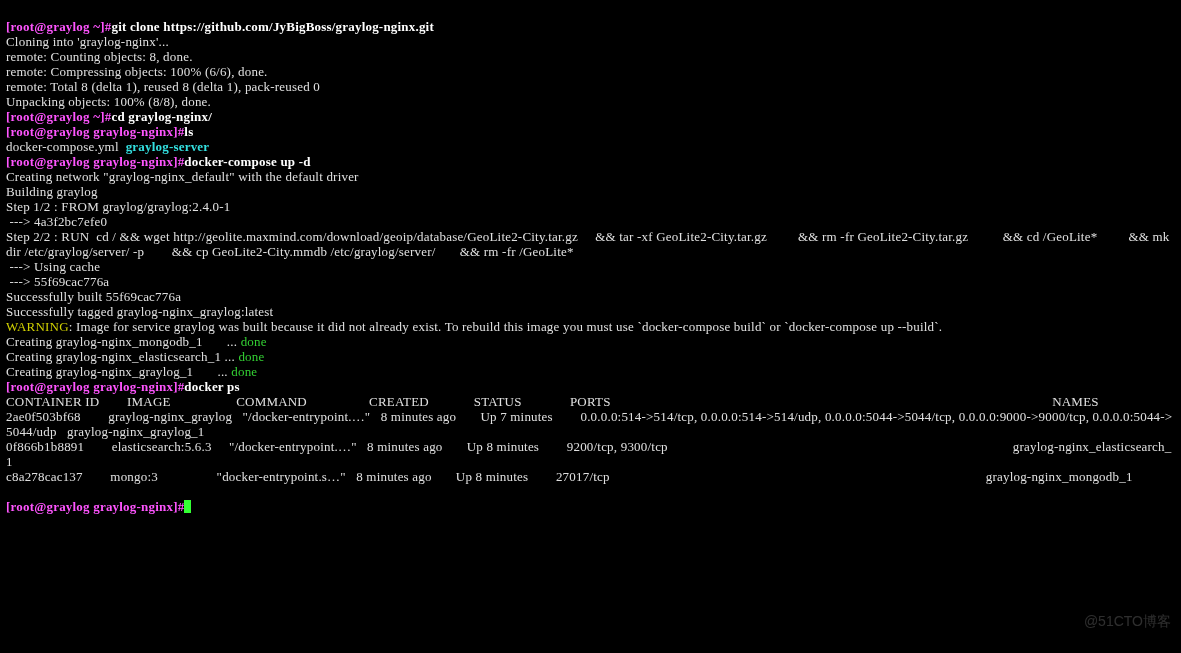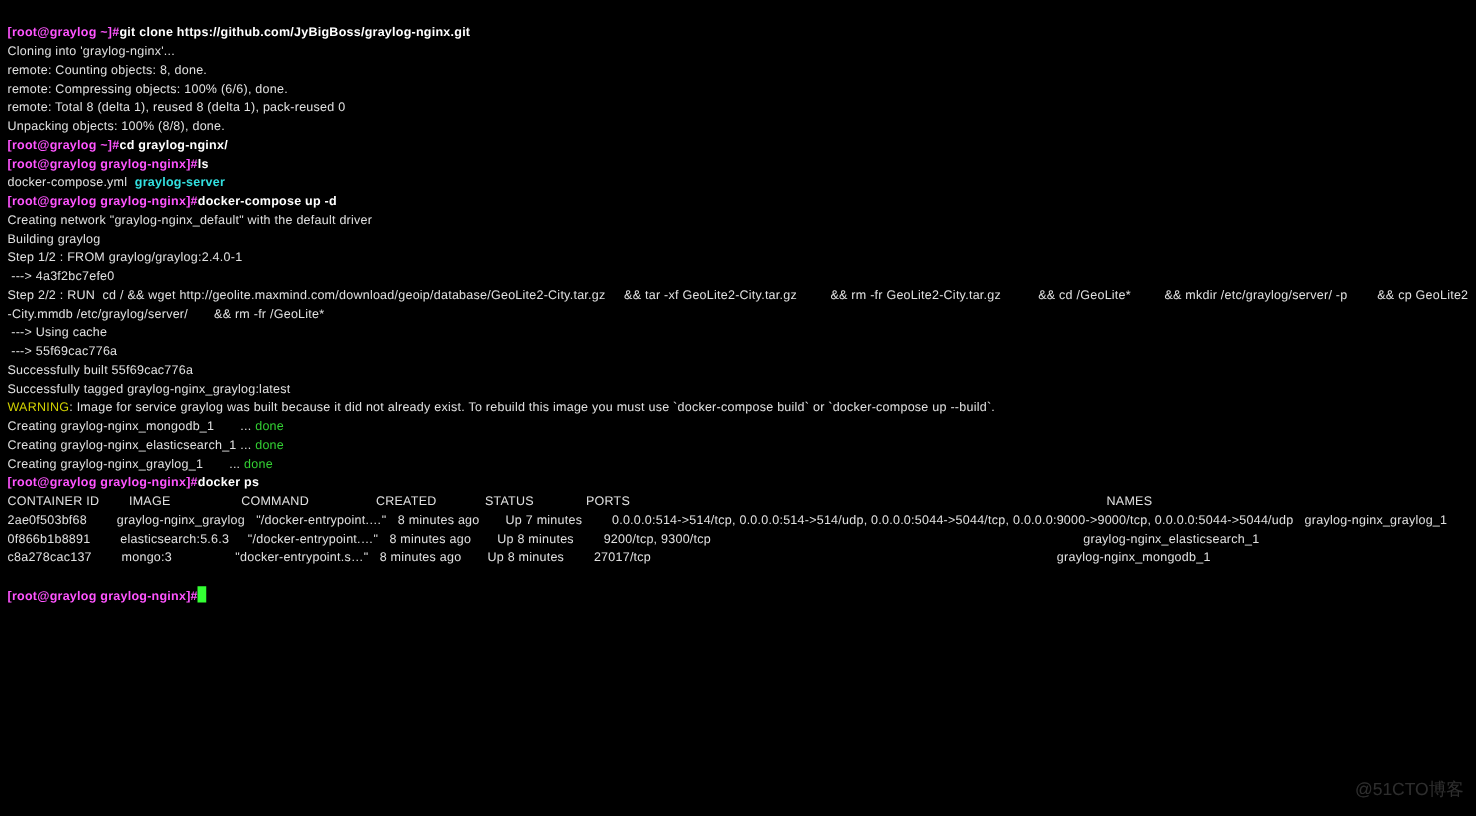--- a/index.html
+++ b/index.html
@@ -4,22 +4,22 @@
 <style>
   html, body {
     margin: 0;
     padding: 0;
     background: #000;
     width: 1181px;
     height: 653px;
     overflow: hidden;
   }
   .term {
-    font-family: Liberation Sans, sans-serif;
-    font-size: 10px;
+    font-family: Liberation Serif, serif;
+    font-size: 13px;
     line-height: 15px;
     color: #e0e0e0;
     padding: 4px 6px;
     white-space: pre-wrap;
     word-break: break-all;
     letter-spacing: 0.2px;
   }
   .mag   { color: #ff55ff; font-weight: bold; }
   .wb    { color: #ffffff; font-weight: bold; }
   .cyan  { color: #33e0e0; font-weight: bold; }
@@ -29,21 +29,21 @@
   .cursor{
     display: inline-block;
     width: 7px;
     height: 13px;
     background: #33ff33;
     vertical-align: -2px;
   }
   .watermark {
     position: absolute;
     right: 10px;
-    bottom: 12px;
+    bottom: 22px;
     color: rgba(255,255,255,0.18);
     font-family: sans-serif;
     font-size: 14px;
     pointer-events: none;
   }
 </style>
 </head>
 <body>
 
 <div class="term">

